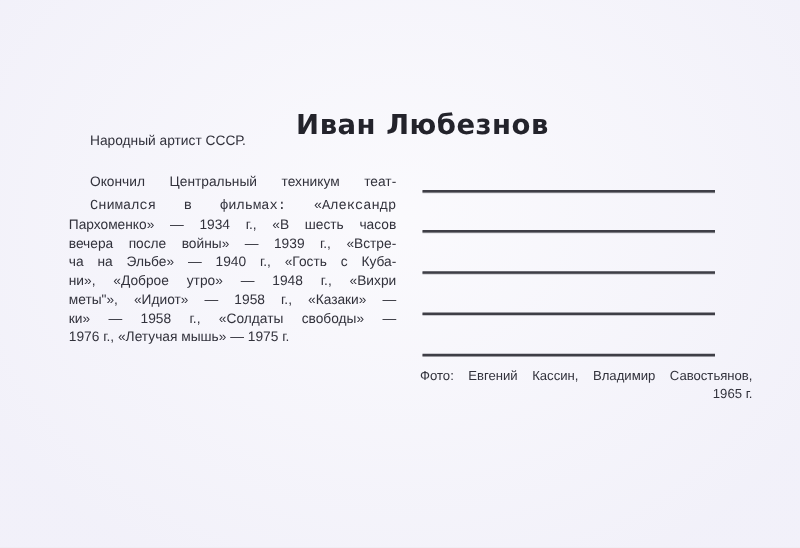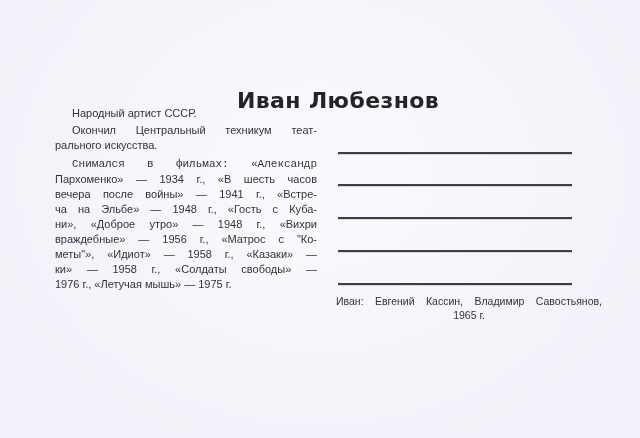--- a/index.html
+++ b/index.html
@@ -43,21 +43,21 @@
     white-space: nowrap;
   }
   .bio-line.justify {
     white-space: normal;
     text-align: justify;
     text-align-last: justify;
   }
   .bio-line.indent {
     text-indent: 17px;
   }
-  .bio-line.gap2 { margin-top: 2px; }
+  .bio-line.gap2 { margin-top: 18px; }
   .bio-line.gap4 { margin-top: 4px; font-family: Liberation Mono, monospace; }
   .writing-area {
     position: absolute;
     left: 338px;
     top: 152px;
     width: 234px;
     height: 140px;
   }
   .write-line {
     position: absolute;
@@ -79,51 +79,49 @@
     width: 266px;
     font-size: 10.5px;
     line-height: 13.5px;
     color: #32323c;
   }
   .photo-credit .credit-line1 {
     text-align: justify;
     text-align-last: justify;
   }
   .photo-credit .credit-line2 {
-    text-align: center;
+    text-align: right;
   }
 </style>
 </head>
 <body>
 
 <div class="page">
 
   <h1 class="card-title">Иван Любезнов</h1>
 
   <div class="bio">
     <div class="bio-line indent">Народный артист СССР.</div>
     <div class="bio-line indent justify gap2">Окончил Центральный техникум теат-</div>
-    <div class="bio-line">рального искусства.</div>
     <div class="bio-line indent justify gap4">Снимался в фильмах: «Александр</div>
     <div class="bio-line justify">Пархоменко» — 1934 г., «В шесть часов</div>
-    <div class="bio-line justify">вечера после войны» — 1941 г., «Встре-</div>
-    <div class="bio-line justify">ча на Эльбе» — 1948 г., «Гость с Куба-</div>
+    <div class="bio-line justify">вечера после войны» — 1939 г., «Встре-</div>
+    <div class="bio-line justify">ча на Эльбе» — 1940 г., «Гость с Куба-</div>
     <div class="bio-line justify">ни», «Доброе утро» — 1948 г., «Вихри</div>
-    <div class="bio-line justify">враждебные» — 1956 г., «Матрос с "Ко-</div>
     <div class="bio-line justify">меты"», «Идиот» — 1958 г., «Казаки» —</div>
     <div class="bio-line justify">ки» — 1958 г., «Солдаты свободы» —</div>
     <div class="bio-line">1976 г., «Летучая мышь» — 1975 г.</div>
   </div>
 
   <div class="writing-area">
     <div class="write-line"></div>
     <div class="write-line"></div>
     <div class="write-line"></div>
     <div class="write-line"></div>
     <div class="write-line"></div>
   </div>
 
   <div class="photo-credit">
-    <div class="credit-line1">Иван: Евгений Кассин, Владимир Савостьянов,</div>
+    <div class="credit-line1">Фото: Евгений Кассин, Владимир Савостьянов,</div>
     <div class="credit-line2">1965 г.</div>
   </div>
 
 </div>
 
 </body></html>

